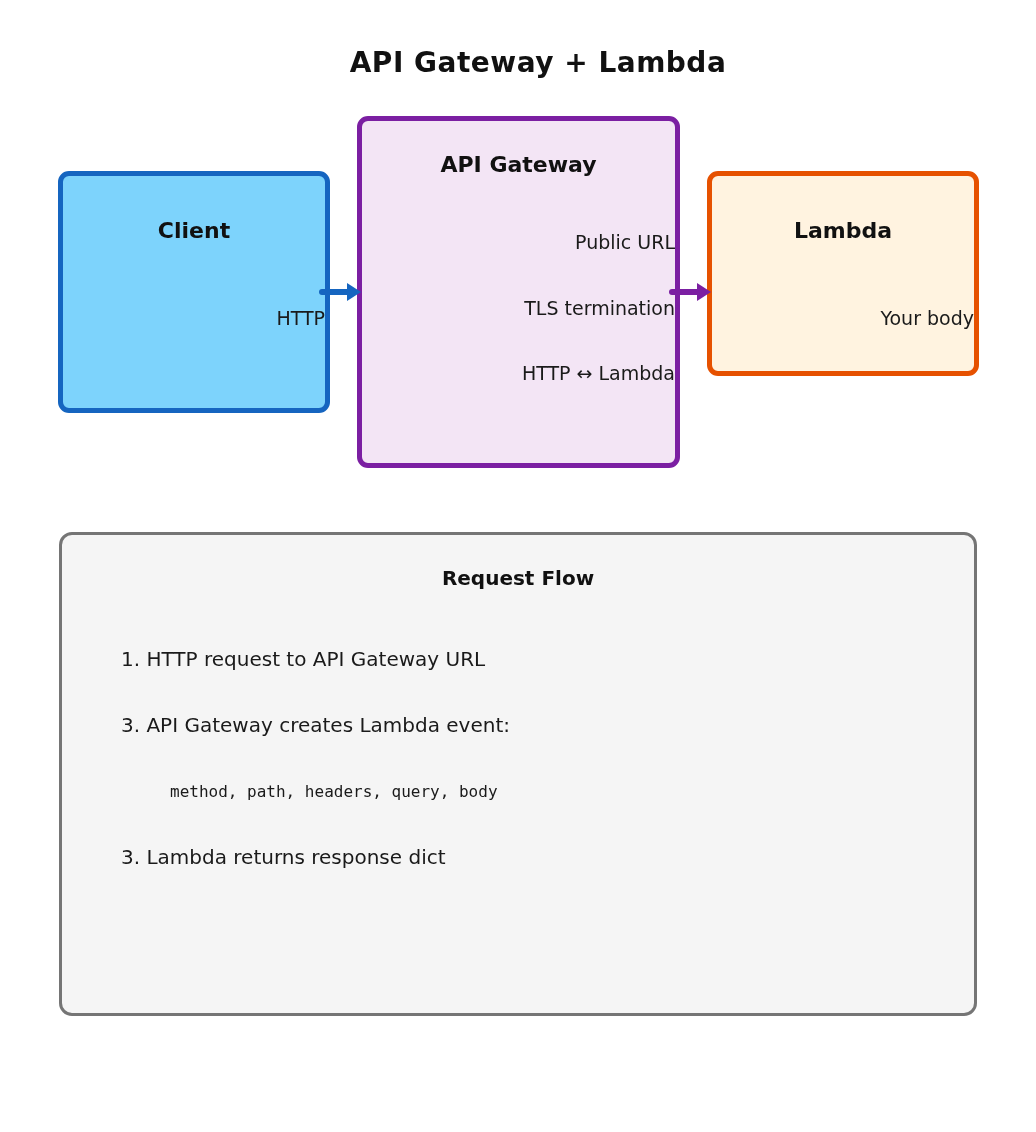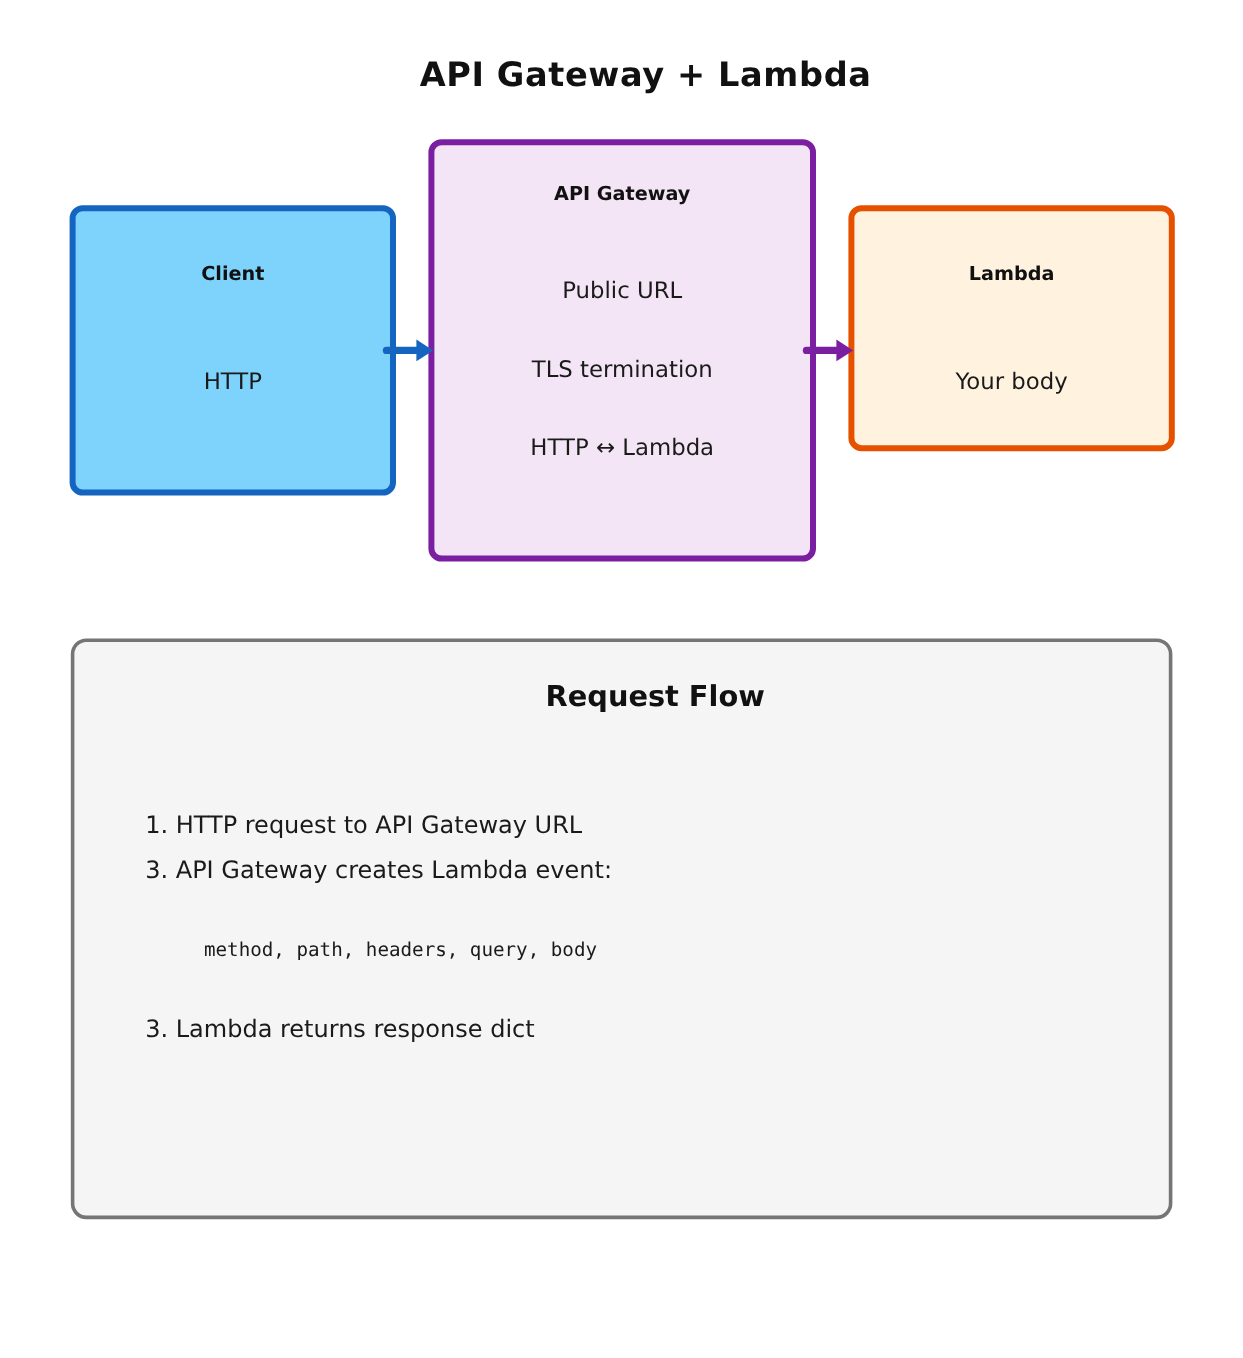--- a/index.html
+++ b/index.html
@@ -45,29 +45,29 @@
   .node-lambda {
     left: 707px; top: 171px; width: 272px; height: 205px;
     background: #fff3e0;
     border: 5px solid #e65100;
   }
   .node-title {
     position: absolute;
     left: 0;
     width: 100%;
     text-align: center;
-    font-size: 16px;
+    font-size: 22px;
     font-weight: bold;
     color: #111111;
   }
   .node-line {
     position: absolute;
     left: 0;
     width: 100%;
-    text-align: center;
+    text-align: right;
     font-size: 19px;
     color: #1a1a1a;
   }
   .node-client .node-title, .node-lambda .node-title { top: 42px; }
   .node-client .node-line, .node-lambda .node-line { top: 131px; }
   .node-gateway .node-title { top: 31px; }
   .node-gateway .line-0 { top: 110px; }
   .node-gateway .line-1 { top: 176px; }
   .node-gateway .line-2 { top: 241px; }
 
@@ -86,38 +86,37 @@
     background: #f5f5f5;
     border: 3px solid #757575;
     border-radius: 13px;
   }
   .flow-title {
     position: absolute;
     left: 0;
     top: 31px;
     width: 100%;
     text-align: center;
-    font-size: 24px;
+    font-size: 20px;
     font-weight: bold;
     color: #111111;
-    padding-left: 28px;
   }
   .flow-step {
     position: absolute;
     left: 59px;
     font-size: 20px;
     color: #1a1a1a;
     white-space: nowrap;
   }
   .flow-step.mono {
     left: 108px;
     font-family: "DejaVu Sans Mono", "Liberation Mono", monospace;
     font-size: 16px;
   }
-  .step-0 { top: 112px; margin-top: 28px; }
+  .step-0 { top: 112px; }
   .step-1 { top: 178px; }
   .step-2 { top: 247px; }
   .step-3 { top: 310px; }
   .step-4 { top: 376px; }
 </style>
 </head>
 <body>
 
 <div class="canvas">
 

